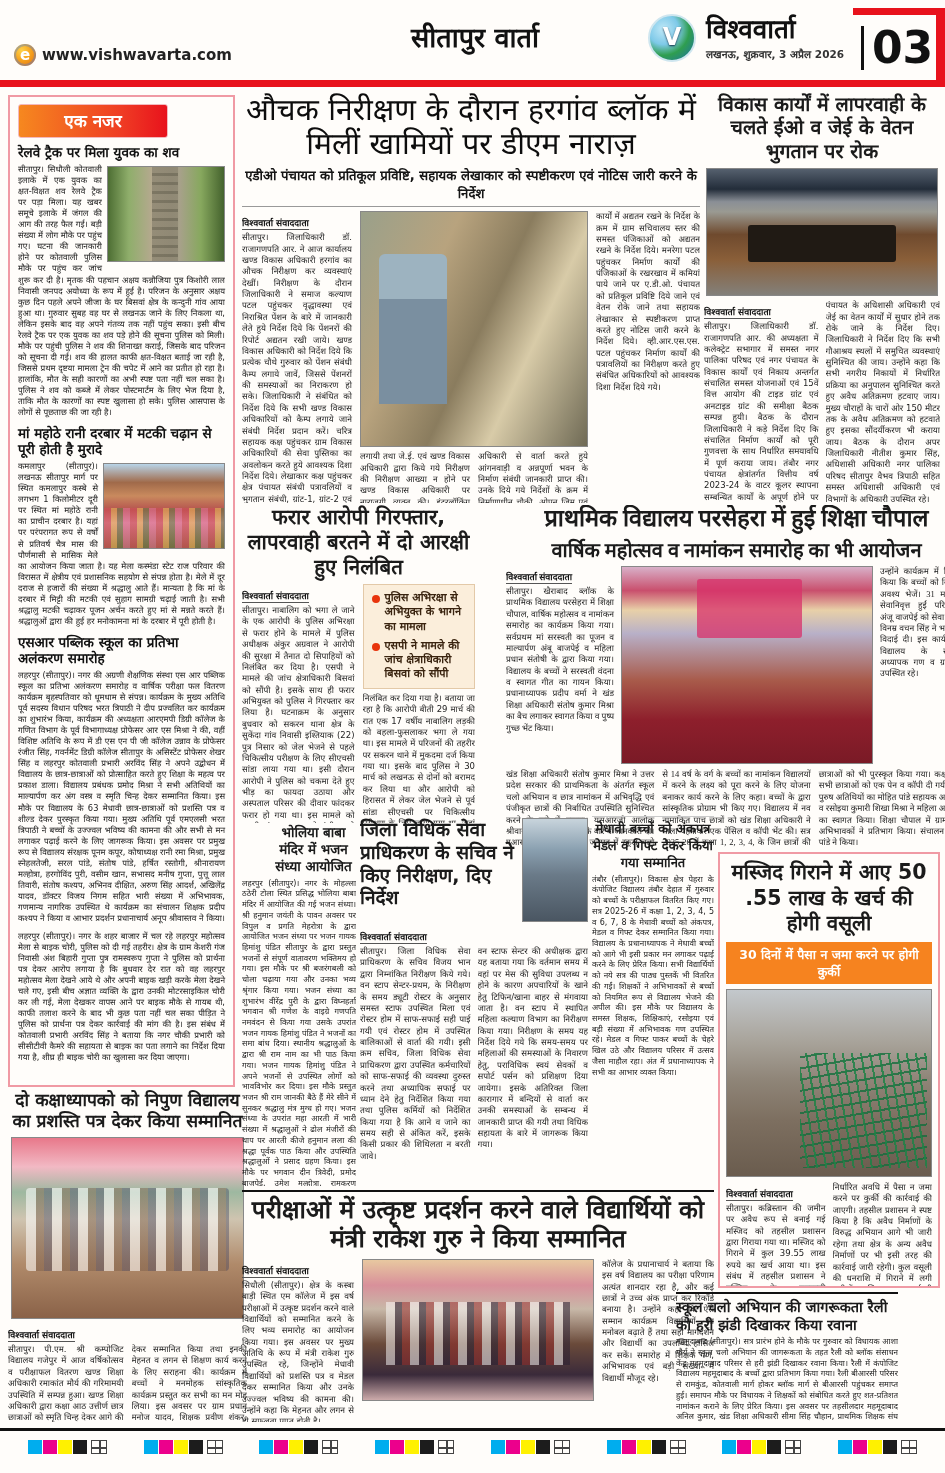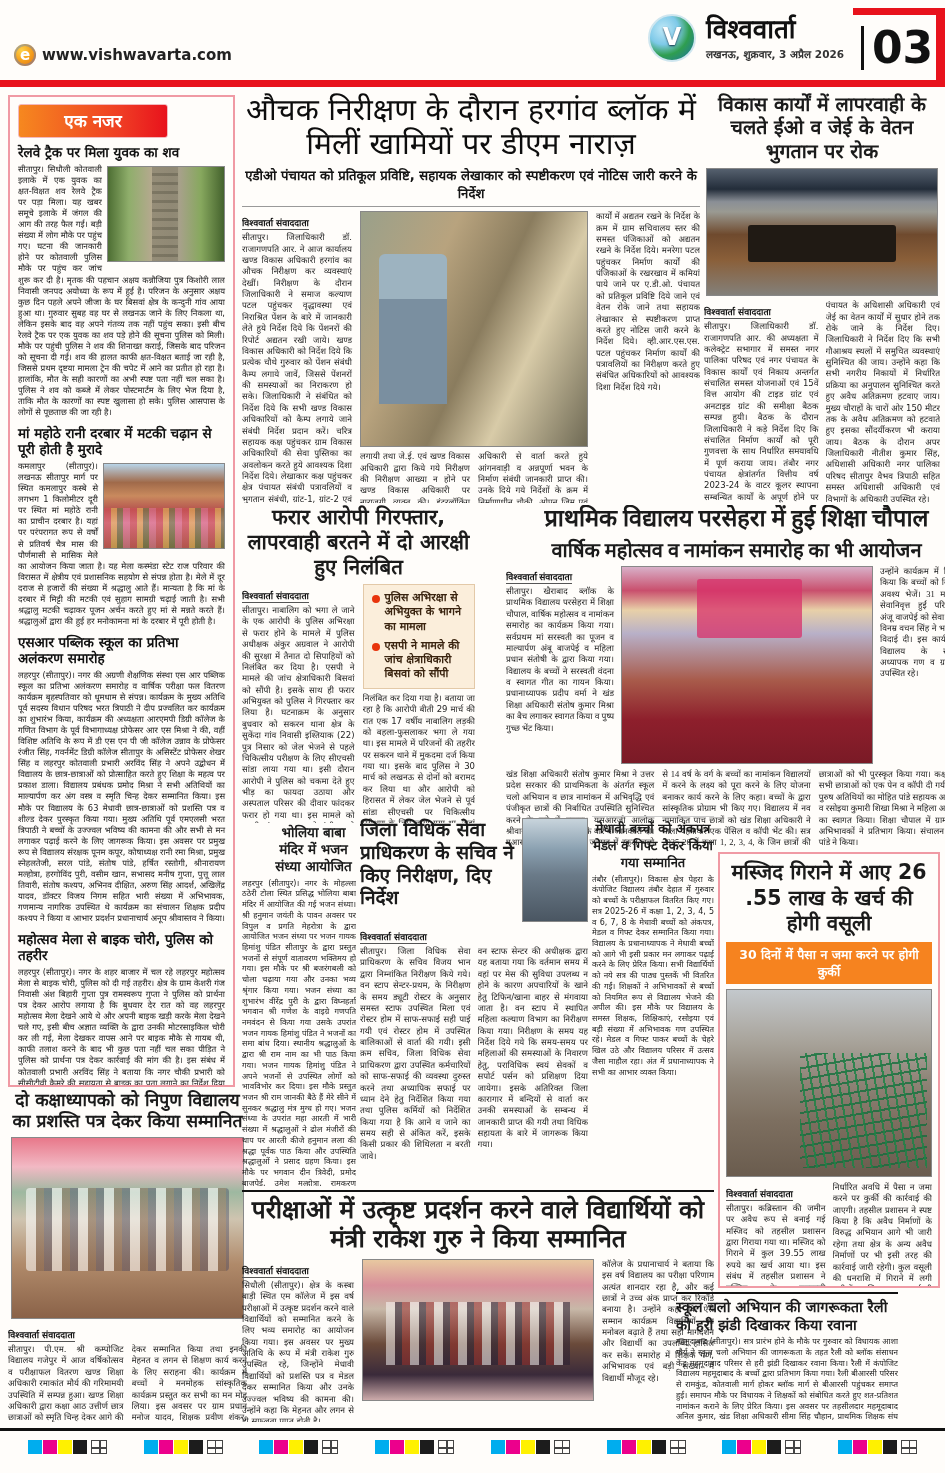--- a/index.html
+++ b/index.html
@@ -180,20 +180,21 @@
 </head>
 <body>
 
 <div id="page">
 
   <div id="header">
     <div class="site-url">
       <span class="e-icon">e</span>
       <span>www.vishwavarta.com</span>
     </div>
+    <div class="section-title">सीतापुर वार्ता</div>
     <div class="brand-block">
       <div class="globe-logo">
           <span>V</span>
         </div>
       <div class="brand-text">
         <div class="brand-name">विश्ववार्ता</div>
         <div class="brand-date">लखनऊ, शुक्रवार, 3 अप्रैल 2026</div>
       </div>
     </div>
     <div class="pageno-wrap">
@@ -220,21 +221,20 @@
         <span>कमलापुर (सीतापुर)। लखनऊ सीतापुर मार्ग पर स्थित कमलापुर कस्बे से लगभग 1 किलोमीटर दूरी पर स्थित मां महोठे रानी का प्राचीन दरबार है। यहां पर परंपरागत रूप से वर्षों से प्रतिवर्ष चैत्र मास की पौर्णमासी से मासिक मेले का आयोजन किया जाता है। यह मेला कस्मंडा स्टेट राज परिवार की विरासत में क्षेत्रीय एवं प्रशासनिक सहयोग से संपन्न होता है। मेले में दूर दराज से हजारों की संख्या में श्रद्धालु आते हैं। मान्यता है कि मां के दरबार में मिट्टी की मटकी एवं सुहाग सामग्री चढ़ाई जाती है। सभी श्रद्धालु मटकी चढ़ाकर पूजन अर्चन करते हुए मां से मन्नते करते हैं। श्रद्धालुओं द्वारा की हुई हर मनोकामना मां के दरबार में पूरी होती है।</span>
       </div>
     </div>
 
     <div class="sb-art">
       <div class="sb-head">एसआर पब्लिक स्कूल का प्रतिभा अलंकरण समारोह</div>
       <div class="sb-body">लहरपुर (सीतापुर)। नगर की अग्रणी शैक्षणिक संस्था एस आर पब्लिक स्कूल का प्रतिभा अलंकरण समारोह व वार्षिक परीक्षा फल वितरण कार्यक्रम बृहस्पतिवार को धूमधाम से संपन्न। कार्यक्रम के मुख्य अतिथि पूर्व सदस्य विधान परिषद भरत त्रिपाठी ने दीप प्रज्वलित कर कार्यक्रम का शुभारंभ किया, कार्यक्रम की अध्यक्षता आरएमपी डिग्री कॉलेज के गणित विभाग के पूर्व विभागाध्यक्ष प्रोफेसर आर एस मिश्रा ने की, वहीं विशिष्ट अतिथि के रूप में डी एस एन पी जी कॉलेज उन्नाव के प्रोफेसर रंजीत सिंह, गवर्नमेंट डिग्री कॉलेज सीतापुर के असिस्टेंट प्रोफेसर शेखर सिंह व लहरपुर कोतवाली प्रभारी अरविंद सिंह ने अपने उद्बोधन में विद्यालय के छात्र-छात्राओं को प्रोत्साहित करते हुए शिक्षा के महत्व पर प्रकाश डाला। विद्यालय प्रबंधक प्रमोद मिश्रा ने सभी अतिथियों का माल्यार्पण कर अंग वस्त्र व स्मृति चिन्ह देकर सम्मानित किया। इस मौके पर विद्यालय के 63 मेधावी छात्र-छात्राओं को प्रशस्ति पत्र व शील्ड देकर पुरस्कृत किया गया। मुख्य अतिथि पूर्व एमएलसी भरत त्रिपाठी ने बच्चों के उज्ज्वल भविष्य की कामना की और सभी से मन लगाकर पढ़ाई करने के लिए जागरूक किया। इस अवसर पर प्रमुख रूप से विद्यालय संरक्षक पूनम कपूर, कोषाध्यक्ष रानी रमा मिश्रा, प्रमुख स्नेहलतेजी, सरल पांडे, संतोष पांडे, हर्षित रस्तोगी, श्रीनारायण मल्होत्रा, हरगोविंद पुरी, वसीम खान, सभासद मनीष गुप्ता, पुत्तू लाल तिवारी, संतोष कश्यप, अभिनव दीक्षित, अरुण सिंह आदर्श, अखिलेंद्र यादव, डॉक्टर विजय निगम सहित भारी संख्या में अभिभावक, गणमान्य नागरिक उपस्थित थे कार्यक्रम का संचालन शिक्षक प्रदीप कश्यप ने किया व आभार प्रदर्शन प्रधानाचार्य अनूप श्रीवास्तव ने किया।</div>
     </div>
 
     <div class="sb-art">
-      <div class="sb-head">महोत्सव मेला से बाइक चोरी, पुलिस को तहरीर</div>
       <div class="sb-body">लहरपुर (सीतापुर)। नगर के शहर बाजार में चल रहे लहरपुर महोत्सव मेला से बाइक चोरी, पुलिस को दी गई तहरीर। क्षेत्र के ग्राम केशरी गंज निवासी अंश बिहारी गुप्ता पुत्र रामस्वरूप गुप्ता ने पुलिस को प्रार्थना पत्र देकर आरोप लगाया है कि बुधवार देर रात को वह लहरपुर महोत्सव मेला देखने आये थे और अपनी बाइक खड़ी करके मेला देखने चले गए, इसी बीच अज्ञात व्यक्ति के द्वारा उनकी मोटरसाइकिल चोरी कर ली गई, मेला देखकर वापस आने पर बाइक मौके से गायब थी, काफी तलाश करने के बाद भी कुछ पता नहीं चल सका पीड़ित ने पुलिस को प्रार्थना पत्र देकर कार्रवाई की मांग की है। इस संबंध में कोतवाली प्रभारी अरविंद सिंह ने बताया कि नगर चौकी प्रभारी को सीसीटीवी कैमरे की सहायता से बाइक का पता लगाने का निर्देश दिया गया है, शीघ्र ही बाइक चोरी का खुलासा कर दिया जाएगा।</div>
     </div>
 
   </div>
 
   <div id="nipun">
     <div class="nipun-head">दो कक्षाध्यापको को निपुण विद्यालय का प्रशस्ति पत्र देकर किया सम्मानित</div>
     <div class="photo nipun-photo"></div>
     <div class="byline">विश्ववार्ता संवाददाता</div>
     <div class="two-col">
@@ -321,21 +321,21 @@
     </div>
   </div>
 
   <div id="medhavi">
     <div class="dash-sep"></div>
     <div class="med-head">मेधावी बच्चों को अंकपत्र मेडल व गिफ्ट देकर किया गया सम्मानित</div>
     <div class="body-txt" style="font-size:8px;">तंबौर (सीतापुर)। विकास क्षेत्र पेहरा के कंपोजिट विद्यालय तंबौर देहात में गुरुवार को बच्चों के परीक्षाफल वितरित किए गए। सत्र 2025-26 में कक्षा 1, 2, 3, 4, 5 व 6, 7, 8 के मेधावी बच्चों को अंकपत्र, मेडल व गिफ्ट देकर सम्मानित किया गया। विद्यालय के प्रधानाध्यापक ने मेधावी बच्चों को आगे भी इसी प्रकार मन लगाकर पढ़ाई करने के लिए प्रेरित किया। सभी विद्यार्थियों को नये सत्र की पाठ्य पुस्तकें भी वितरित की गईं। शिक्षकों ने अभिभावकों से बच्चों को नियमित रूप से विद्यालय भेजने की अपील की। इस मौके पर विद्यालय के समस्त शिक्षक, शिक्षिकाएं, रसोइया एवं बड़ी संख्या में अभिभावक गण उपस्थित रहे। मेडल व गिफ्ट पाकर बच्चों के चेहरे खिल उठे और विद्यालय परिसर में उत्सव जैसा माहौल रहा। अंत में प्रधानाध्यापक ने सभी का आभार व्यक्त किया।</div>
   </div>
 
   <div id="masjid">
-    <div class="masjid-head">मस्जिद गिराने में आए 26 .55 लाख के खर्च की होगी वसूली</div>
+    <div class="masjid-head">मस्जिद गिराने में आए 50 .55 लाख के खर्च की होगी वसूली</div>
     <div class="masjid-band">30 दिनों में पैसा न जमा करने पर होगी कुर्की</div>
     <div class="photo rubble-photo"></div>
     <div class="masjid-cols">
       <div class="col">
         <div class="byline">विश्ववार्ता संवाददाता</div>
         <div class="body-txt">सीतापुर। कब्रिस्तान की जमीन पर अवैध रूप से बनाई गई मस्जिद को तहसील प्रशासन द्वारा गिराया गया था। मस्जिद को गिराने में कुल 39.55 लाख रुपये का खर्च आया था। इस संबंध में तहसील प्रशासन ने मस्जिद के मुतवल्ली (व्यवस्थापक) आलम को नोटिस जारी कर 30 दिनों के भीतर धनराशि जमा करने के निर्देश दिए हैं।</div>
       </div>
       <div class="col body-txt">निर्धारित अवधि में पैसा न जमा करने पर कुर्की की कार्रवाई की जाएगी। तहसील प्रशासन ने स्पष्ट किया है कि अवैध निर्माणों के विरुद्ध अभियान आगे भी जारी रहेगा तथा क्षेत्र के अन्य अवैध निर्माणों पर भी इसी तरह की कार्रवाई जारी रहेगी। कुल वसूली की धनराशि में गिराने में लगी मशीनों व पुलिस बल का खर्च भी शामिल किया गया है। मुतवल्ली को नोटिस मिलने के बाद हड़कंप मचा है।</div>
     </div>
   </div>

